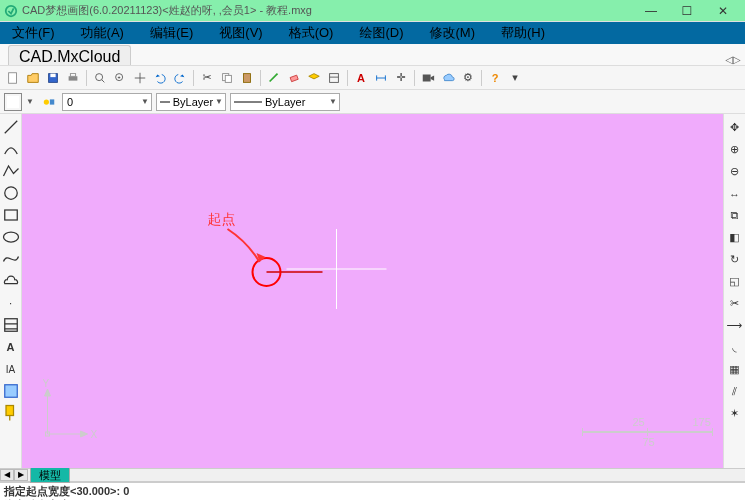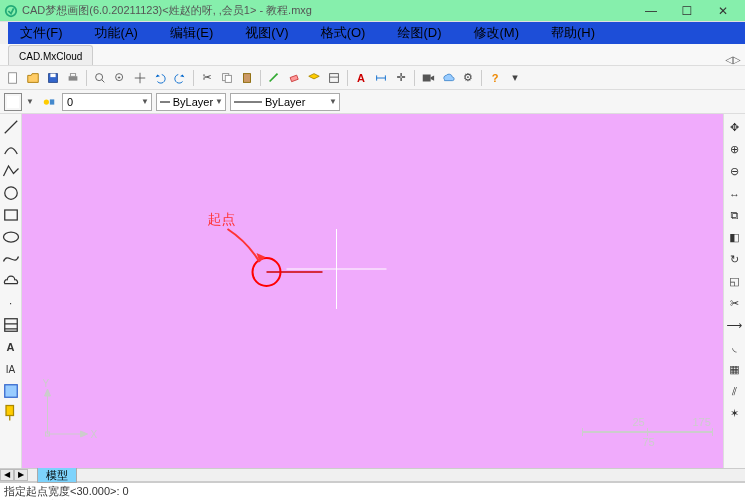--- a/index.html
+++ b/index.html
@@ -2,24 +2,24 @@
 <html><head>
 <meta charset="utf-8">
 <style>
   * { margin:0; padding:0; box-sizing:border-box; font-family:"Microsoft YaHei","SimSun",Arial,sans-serif; }
   body { width:745px; height:500px; background:#f0f0f0; overflow:hidden; font-size:12px; }
   .titlebar { height:22px; background:#86efac; display:flex; align-items:center; padding:0 4px; border-bottom:1px solid #e0e0e0;}
   .titlebar .logo { width:14px; height:14px; margin-right:4px; display:flex; align-items:center; justify-content:center;}
   .titlebar .logo svg { width:14px; height:14px; }
   .titlebar .title { flex:1; color:#555; font-size:11px; white-space:nowrap; overflow:hidden;}
   .win-btn { width:36px; height:20px; display:flex; align-items:center; justify-content:center; color:#333; cursor:pointer;}
-  .menubar { height:22px; background:#1d4ed8; display:flex; align-items:center; padding:0 6px; gap:20px;margin-left:8px;}
+  .menubar { height:22px; background:#0369a1; display:flex; align-items:center; padding:0 6px; gap:14px;}
   .menubar .item { padding:2px 6px; cursor:pointer; font-size:13px;}
   .tabs { height:22px; background:#f8f8f8; border-bottom:1px solid #ddd; display:flex; align-items:flex-end; padding-left:8px;}
-  .tab { height:20px; padding:2px 10px 0 10px; background:#fff; border:1px solid #ccc; border-bottom:none; border-radius:3px 3px 0 0; margin-right:1px; font-size:10px; cursor:pointer; display:flex; align-items:center;}
+  .tab { height:20px; padding:2px 10px 0 10px; background:#fff; border:1px solid #ccc; border-bottom:none; border-radius:3px 3px 0 0; margin-right:1px; font-size:16px; cursor:pointer; display:flex; align-items:center;}
   .tab.inactive { background:#eee; font-weight:normal;}
   .tab.active { background:#fff; font-weight:bold;}
   .tabs .spacer { flex:1;}
   .tabs .collapse { width:24px; text-align:center; font-size:10px; color:#666; cursor:pointer;}
   .toolbar { height:24px; background:#f6f6f6; border-bottom:1px solid #ddd; display:flex; align-items:center; padding:0 4px; gap:2px;}
   .tb-btn { width:18px; height:18px; display:flex; align-items:center; justify-content:center; cursor:pointer; font-size:11px; color:#444; border:1px solid transparent;}
   .tb-btn svg { width:14px; height:14px;}
   .tb-sep { width:1px; height:16px; background:#ccc; margin:0 2px;}
   .propbar { height:24px; background:#f6f6f6; border-bottom:1px solid #ddd; display:flex; align-items:center; padding:0 4px; gap:4px;}
   .color-swatch { width:18px; height:18px; border:1px solid #888; display:flex; align-items:center; justify-content:center; cursor:pointer;}
@@ -32,23 +32,23 @@
   .left-tools { width:22px; background:#f6f6f6; border-right:1px solid #ddd; display:flex; flex-direction:column; padding-top:2px;}
   .left-tools .tool { width:20px; height:20px; margin:1px auto; display:flex; align-items:center; justify-content:center; cursor:pointer; font-size:11px; color:#333;}
   .canvas-wrap { flex:1; position:relative; }
   .canvas { position:absolute; inset:0; background:#f0abfc; }
   .canvas svg { width:100%; height:100%; display:block;}
   .right-tools { width:22px; background:#f6f6f6; border-left:1px solid #ddd; display:flex; flex-direction:column; padding-top:2px;}
   .right-tools .tool { width:20px; height:20px; margin:1px auto; display:flex; align-items:center; justify-content:center; cursor:pointer; font-size:11px; color:#333;}
   .scroll-h { height:14px; background:#f0f0f0; border-top:1px solid #ccc; border-bottom:1px solid #ccc; display:flex; align-items:center;}
   .scroll-h .arrow { width:14px; height:12px; background:#e8e8e8; border:1px solid #bbb; text-align:center; font-size:8px; line-height:10px; cursor:pointer;}
   .scroll-h .track { flex:1; height:12px; position:relative; background:#f0f0f0;}
-  .modtab { height:16px; padding:0 8px; background:#7dd3fc; border:1px solid #aaa; font-size:11px; margin-left:9px; cursor:pointer; display:flex; align-items:center;}
+  .modtab { height:16px; padding:0 8px; background:#14b8a6; border:1px solid #aaa; font-size:11px; margin-left:2px; cursor:pointer; display:flex; align-items:center;}
   .cmdline { background:#fff; border-top:1px solid #ccc; padding:1px 4px; font-size:11px; color:#333; line-height:14px;}
-  .cmdline .row { white-space:nowrap;}
+  .cmdline .row { white-space:nowrap;font-weight:bold;}
 </style>
 </head>
 <body>
 
 <div class="titlebar">
   <span class="logo">
     <svg viewBox="0 0 16 16">
         <circle cx="8" cy="8" r="6" fill="none" stroke="#2a7" stroke-width="2"></circle>
         <path d="M5 8 L8 11 L11 5" stroke="#2a7" stroke-width="2" fill="none"></path>
       </svg>

